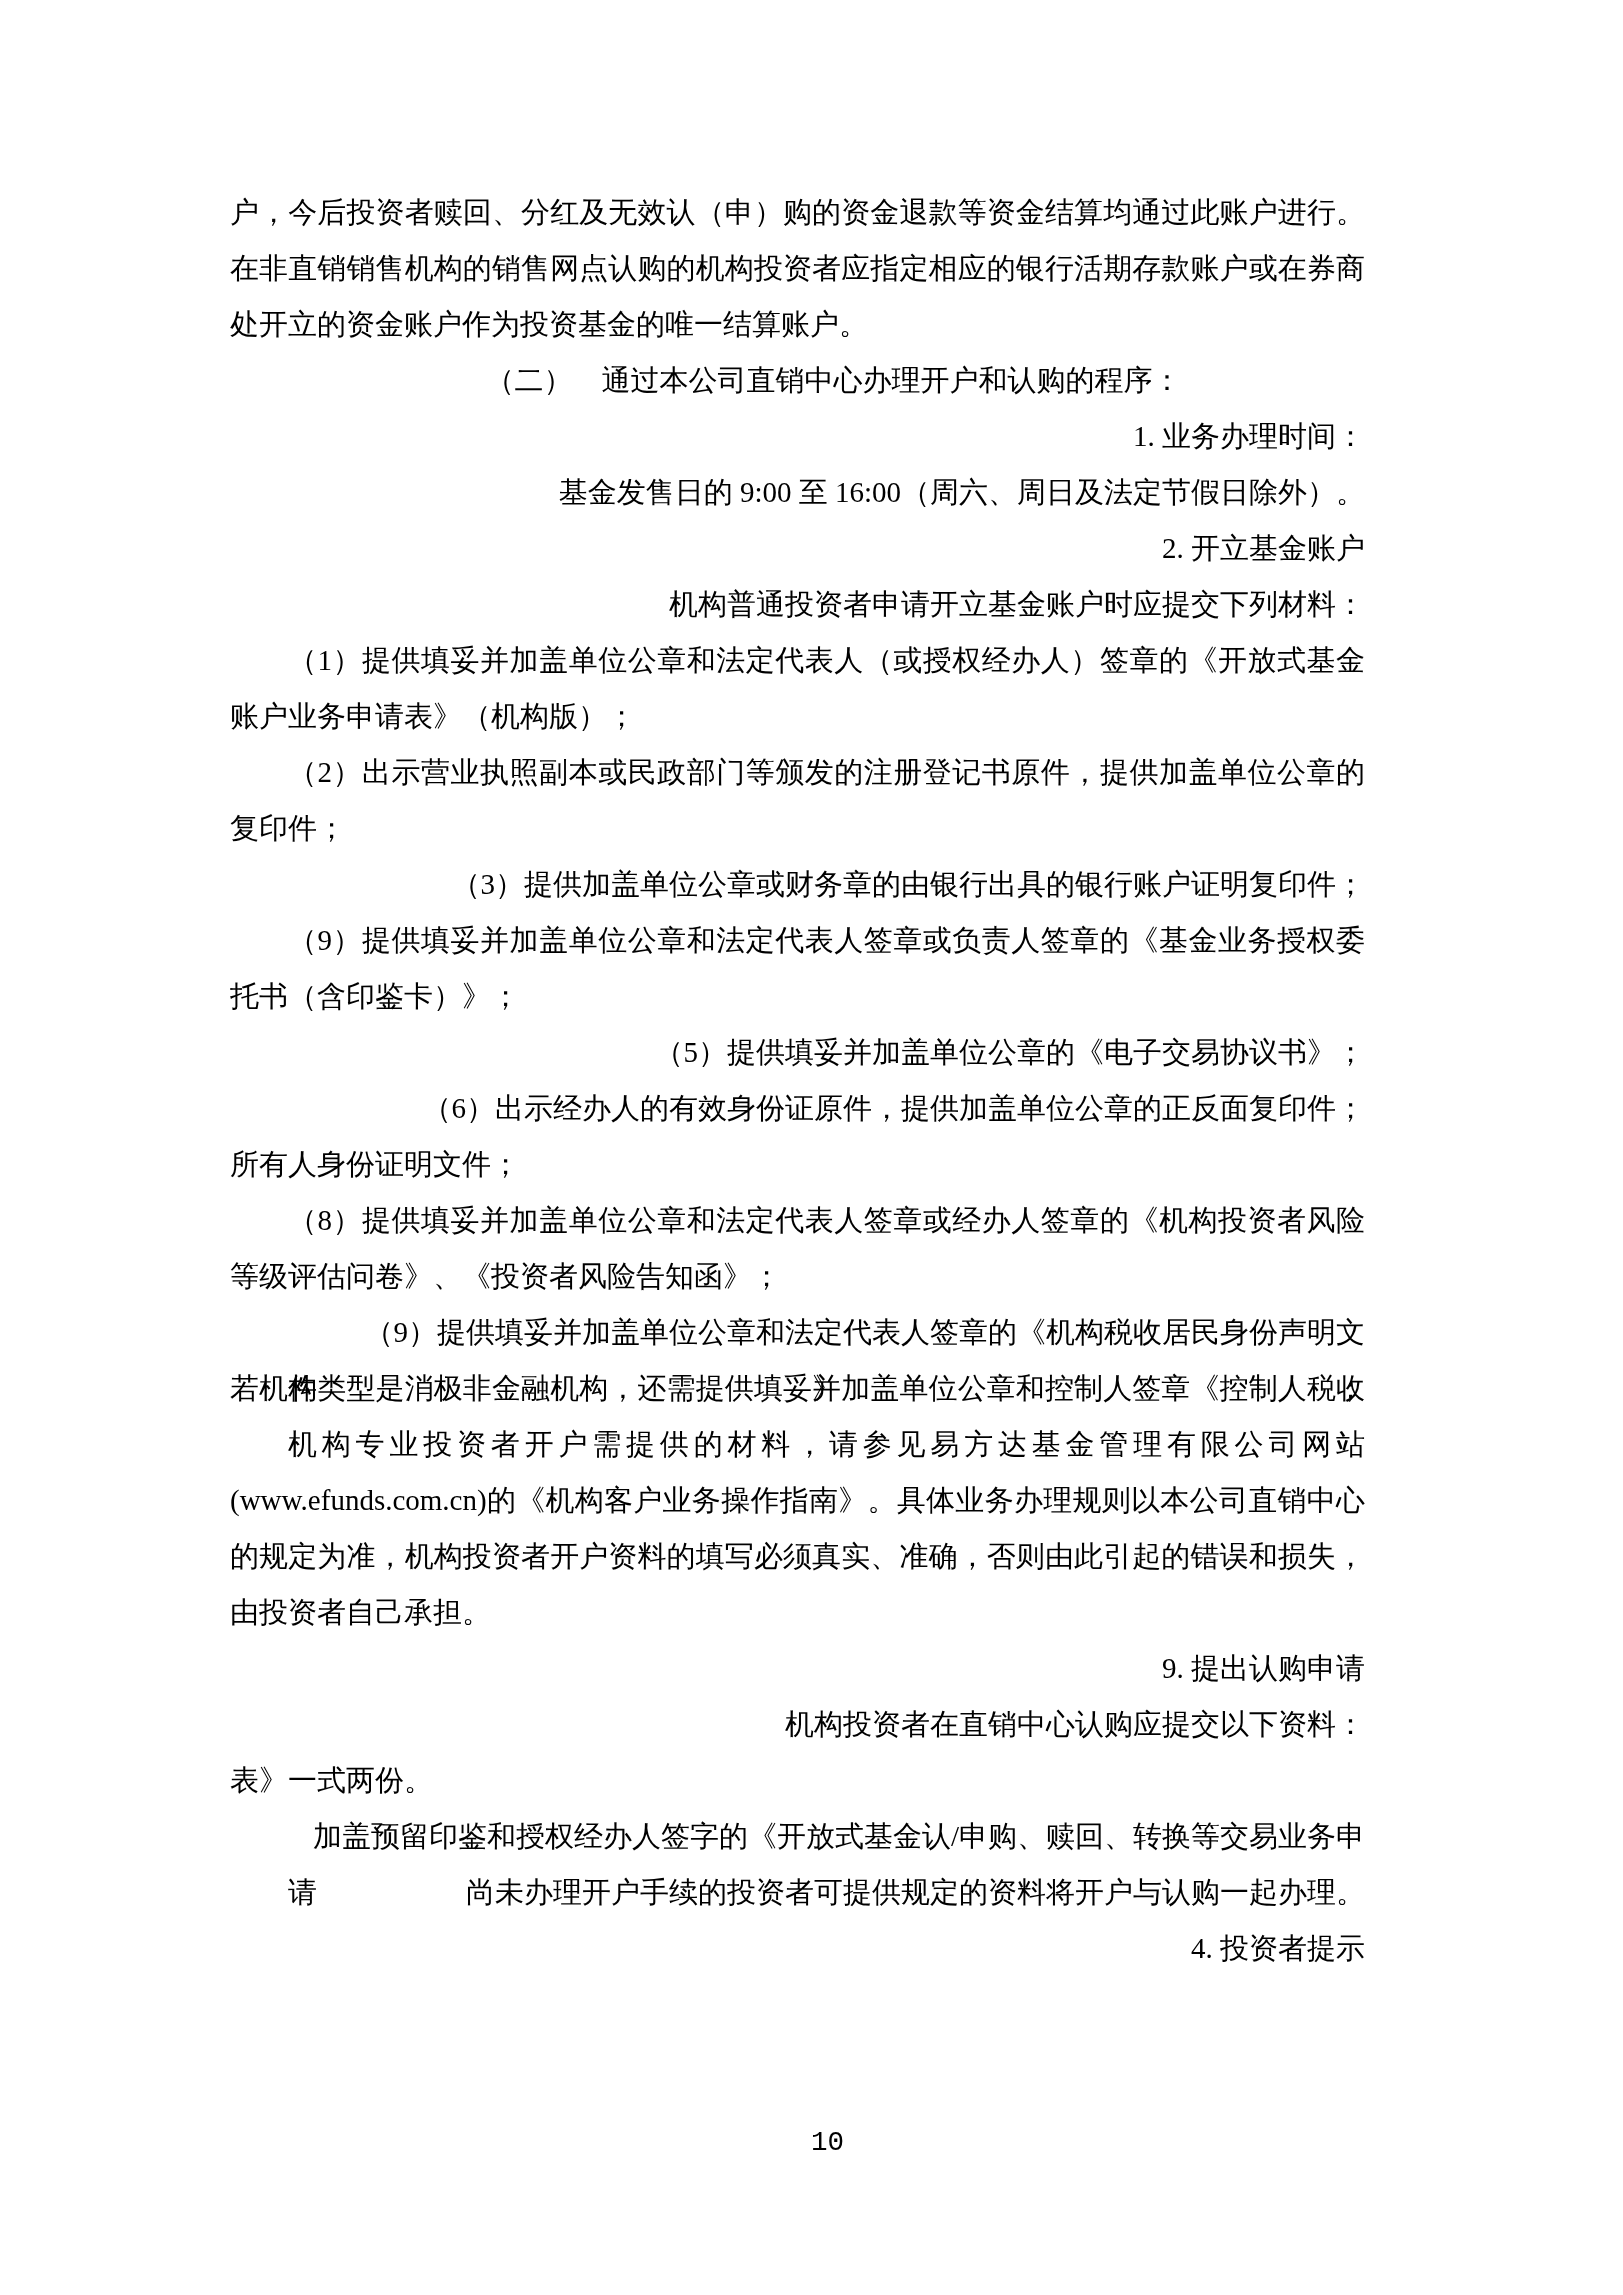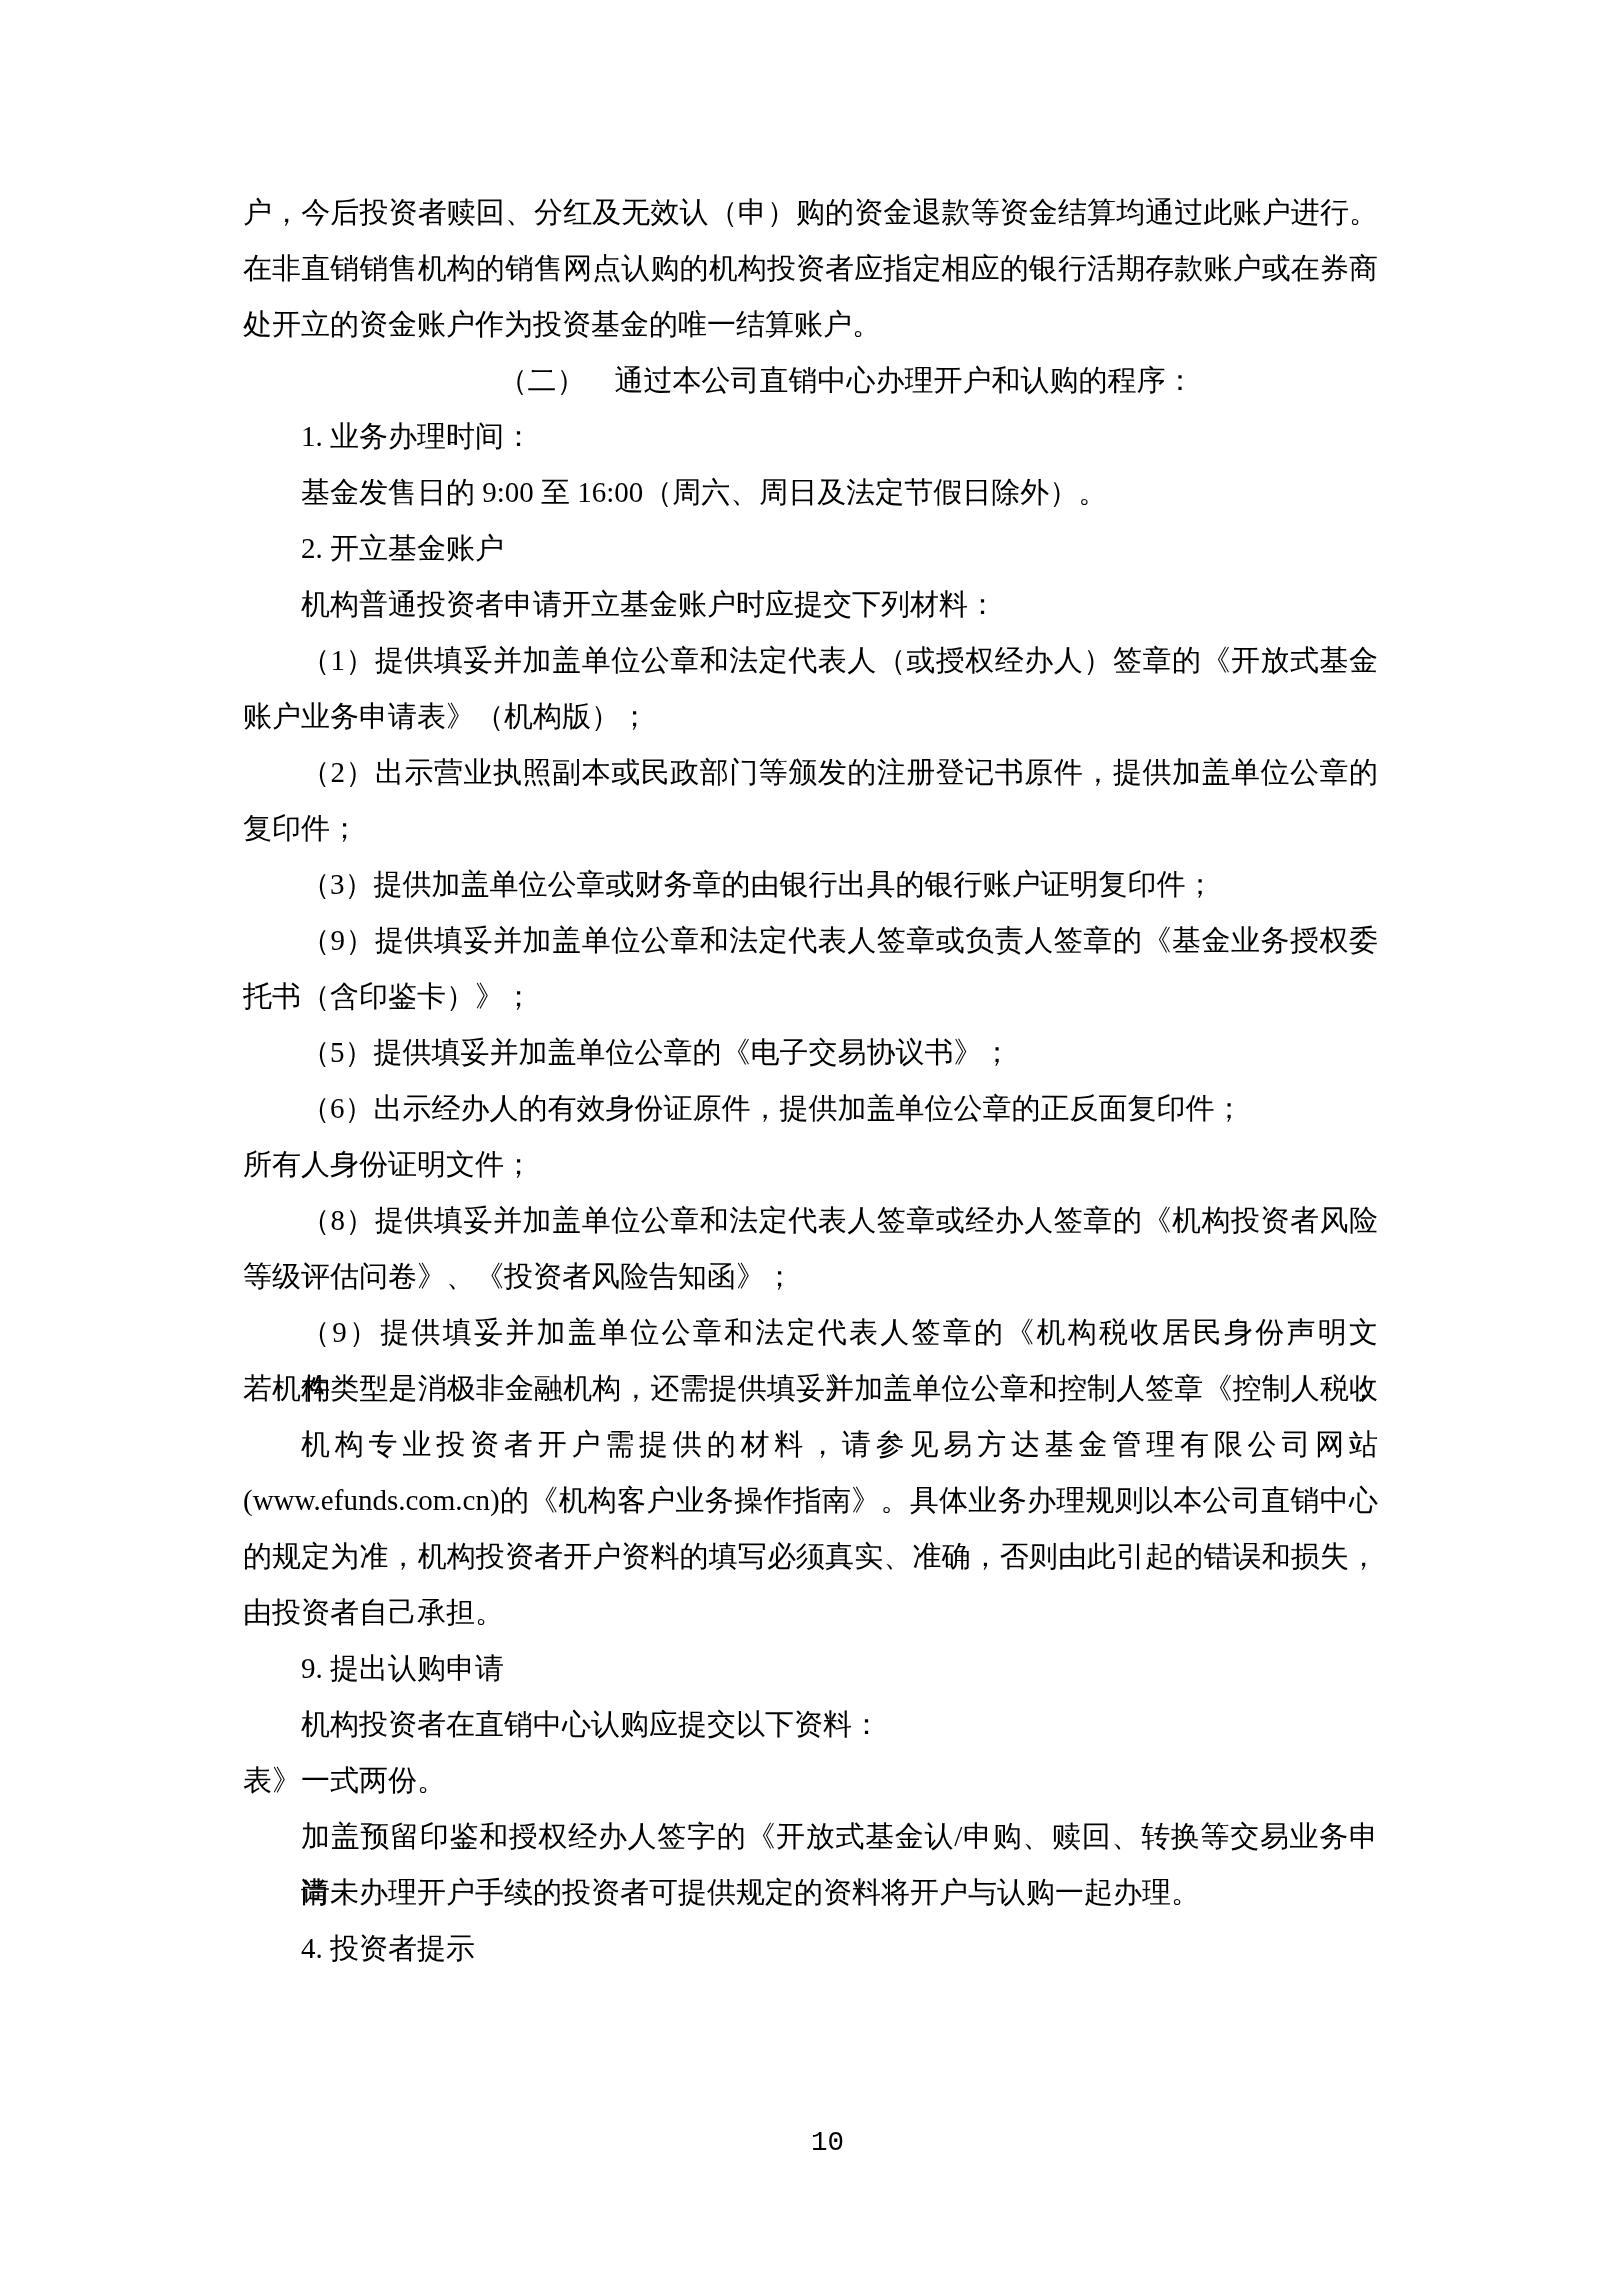--- a/index.html
+++ b/index.html
@@ -7,38 +7,38 @@
     position: relative;
     width: 1623px;
     height: 2295px;
     background: #ffffff;
     font-family: "Liberation Serif", "DejaVu Serif", serif;
     color: #000000;
     overflow: hidden;
   }
   .content {
     position: absolute;
-    left: 243px;
+    left: 230px;
     top: 184px;
     width: 1135px;
   }
   .line {
     font-size: 29px;
     height: 56px;
     line-height: 56px;
     white-space: nowrap;
     text-align: left;
   }
   .line.j {
     white-space: normal;
     text-align: justify;
     text-align-last: justify;
     text-justify: inter-character;
   }
-  .line.i  { padding-left: 58px; }
+  .line.i  { padding-left: 58px; text-align: right; }
   .line.i25 { padding-left: 72px; text-align: center; }
   .footer {
     position: absolute;
     top: 2127px;
     left: 16px;
     width: 100%;
     text-align: center;
     font-size: 27.5px;
     line-height: 31px;
     font-family: Liberation Mono, monospace;

